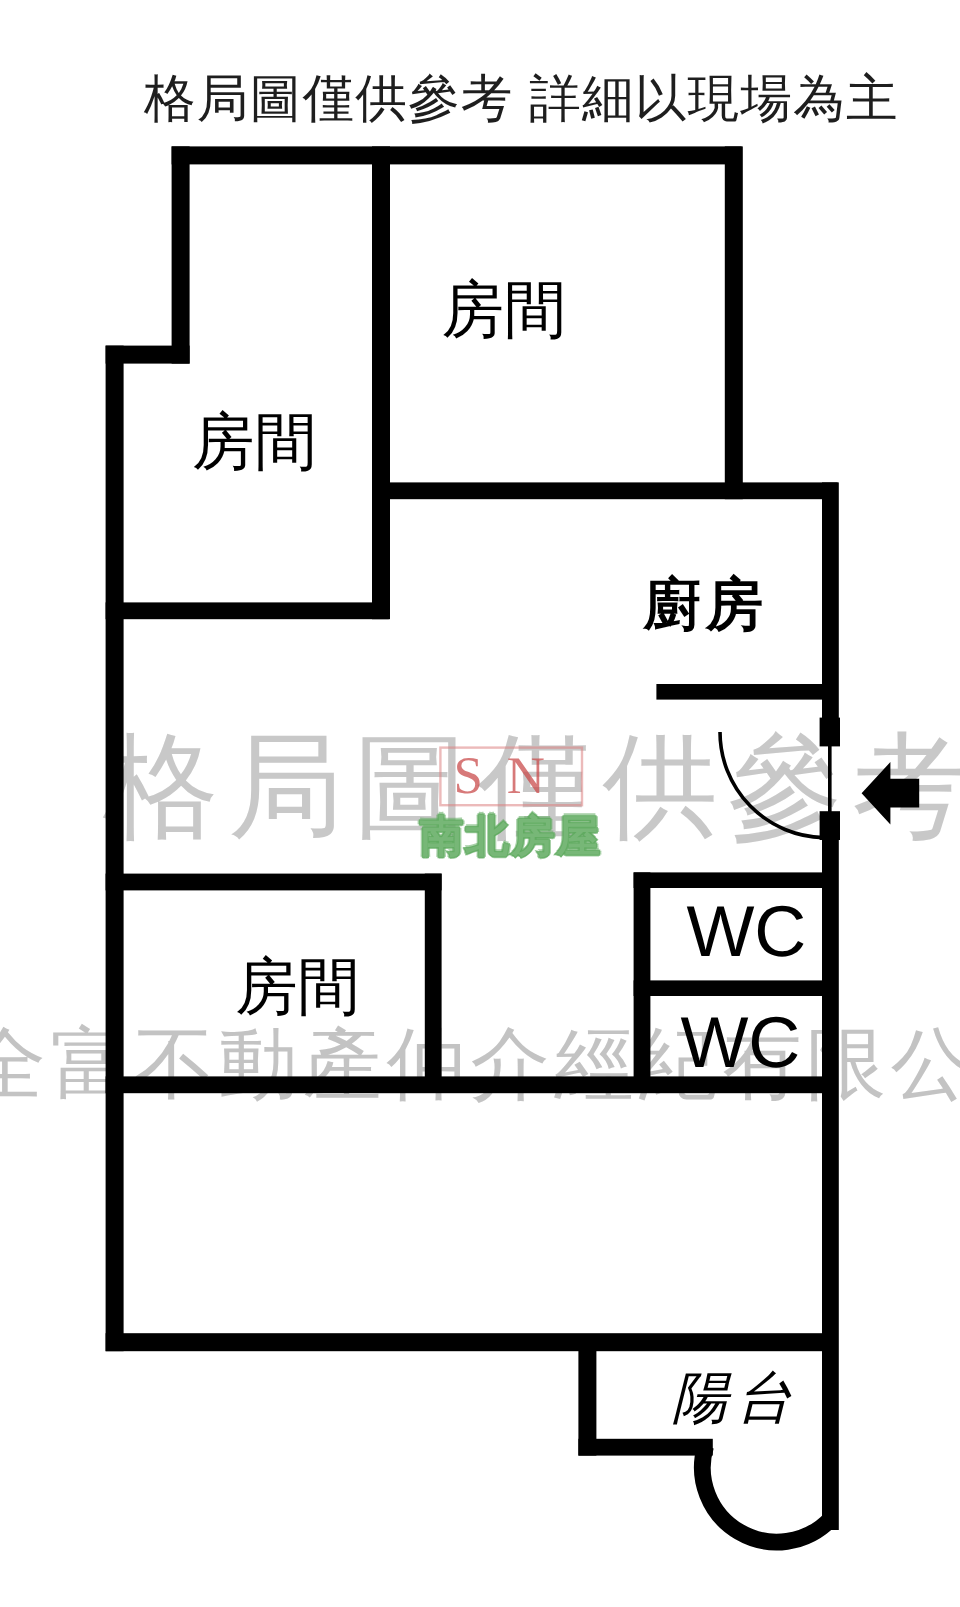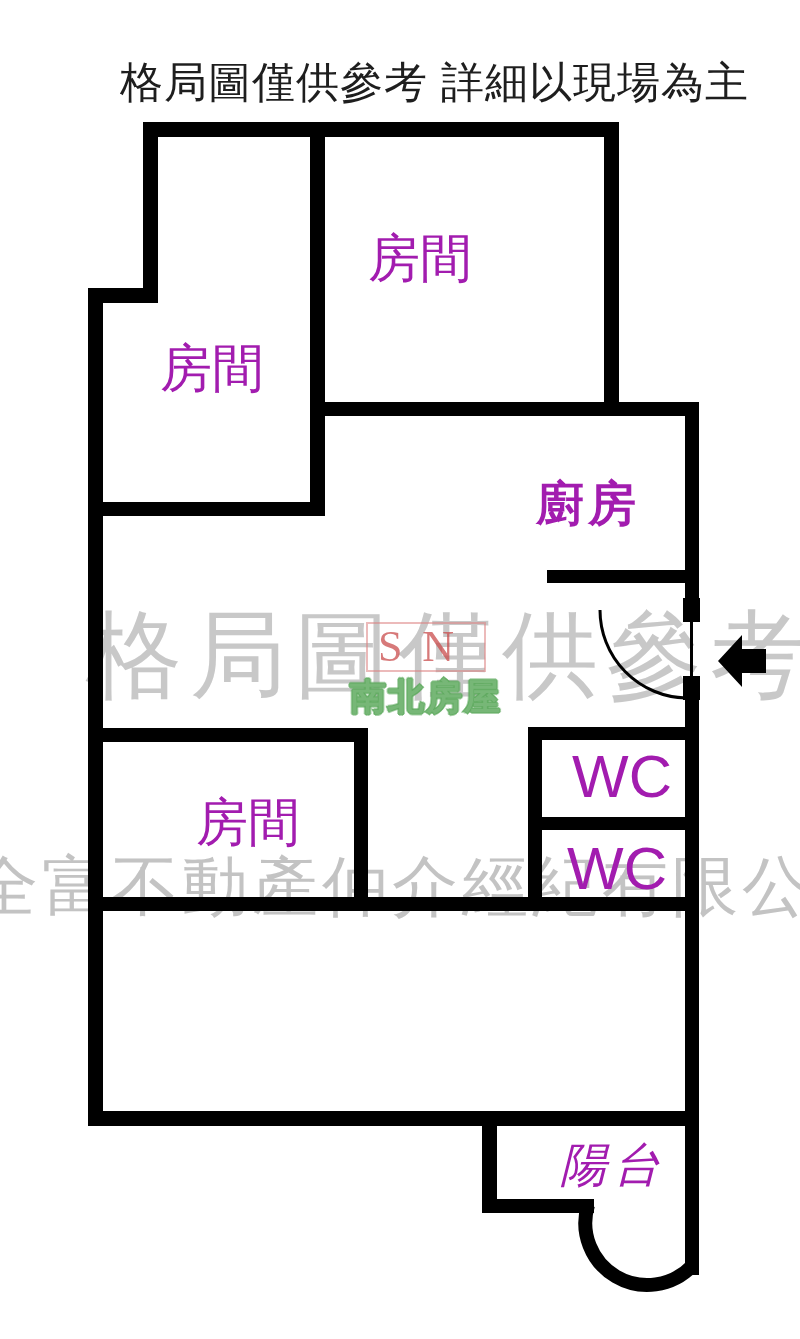--- a/index.html
+++ b/index.html
@@ -19,21 +19,21 @@
     position:absolute;
     left:120px;top:54px;
     font-size:43px;
     color:#1e1e1e;
     letter-spacing:1px;
     white-space:nowrap;
     z-index:30;
   }
   .room-label{
     position:absolute;
-    color:#a21caf;
+    color:#000000;
     white-space:nowrap;
     z-index:30;
     font-weight:400;
   }
   .lbl-room-top-left  {left:160px;top:334px;font-size:52px;}
   .lbl-room-top-right {left:368px;top:224px;font-size:52px;}
   .lbl-kitchen        {left:536px;top:472px;font-size:48px;letter-spacing:4px;font-weight:bold;}
   .lbl-living         {left:211px;top:594px;font-size:50px;letter-spacing:3px;}
   .lbl-room-mid-left  {left:196px;top:788px;font-size:52px;}
   .lbl-wc-upper       {left:572px;top:742px;font-size:60px;}

